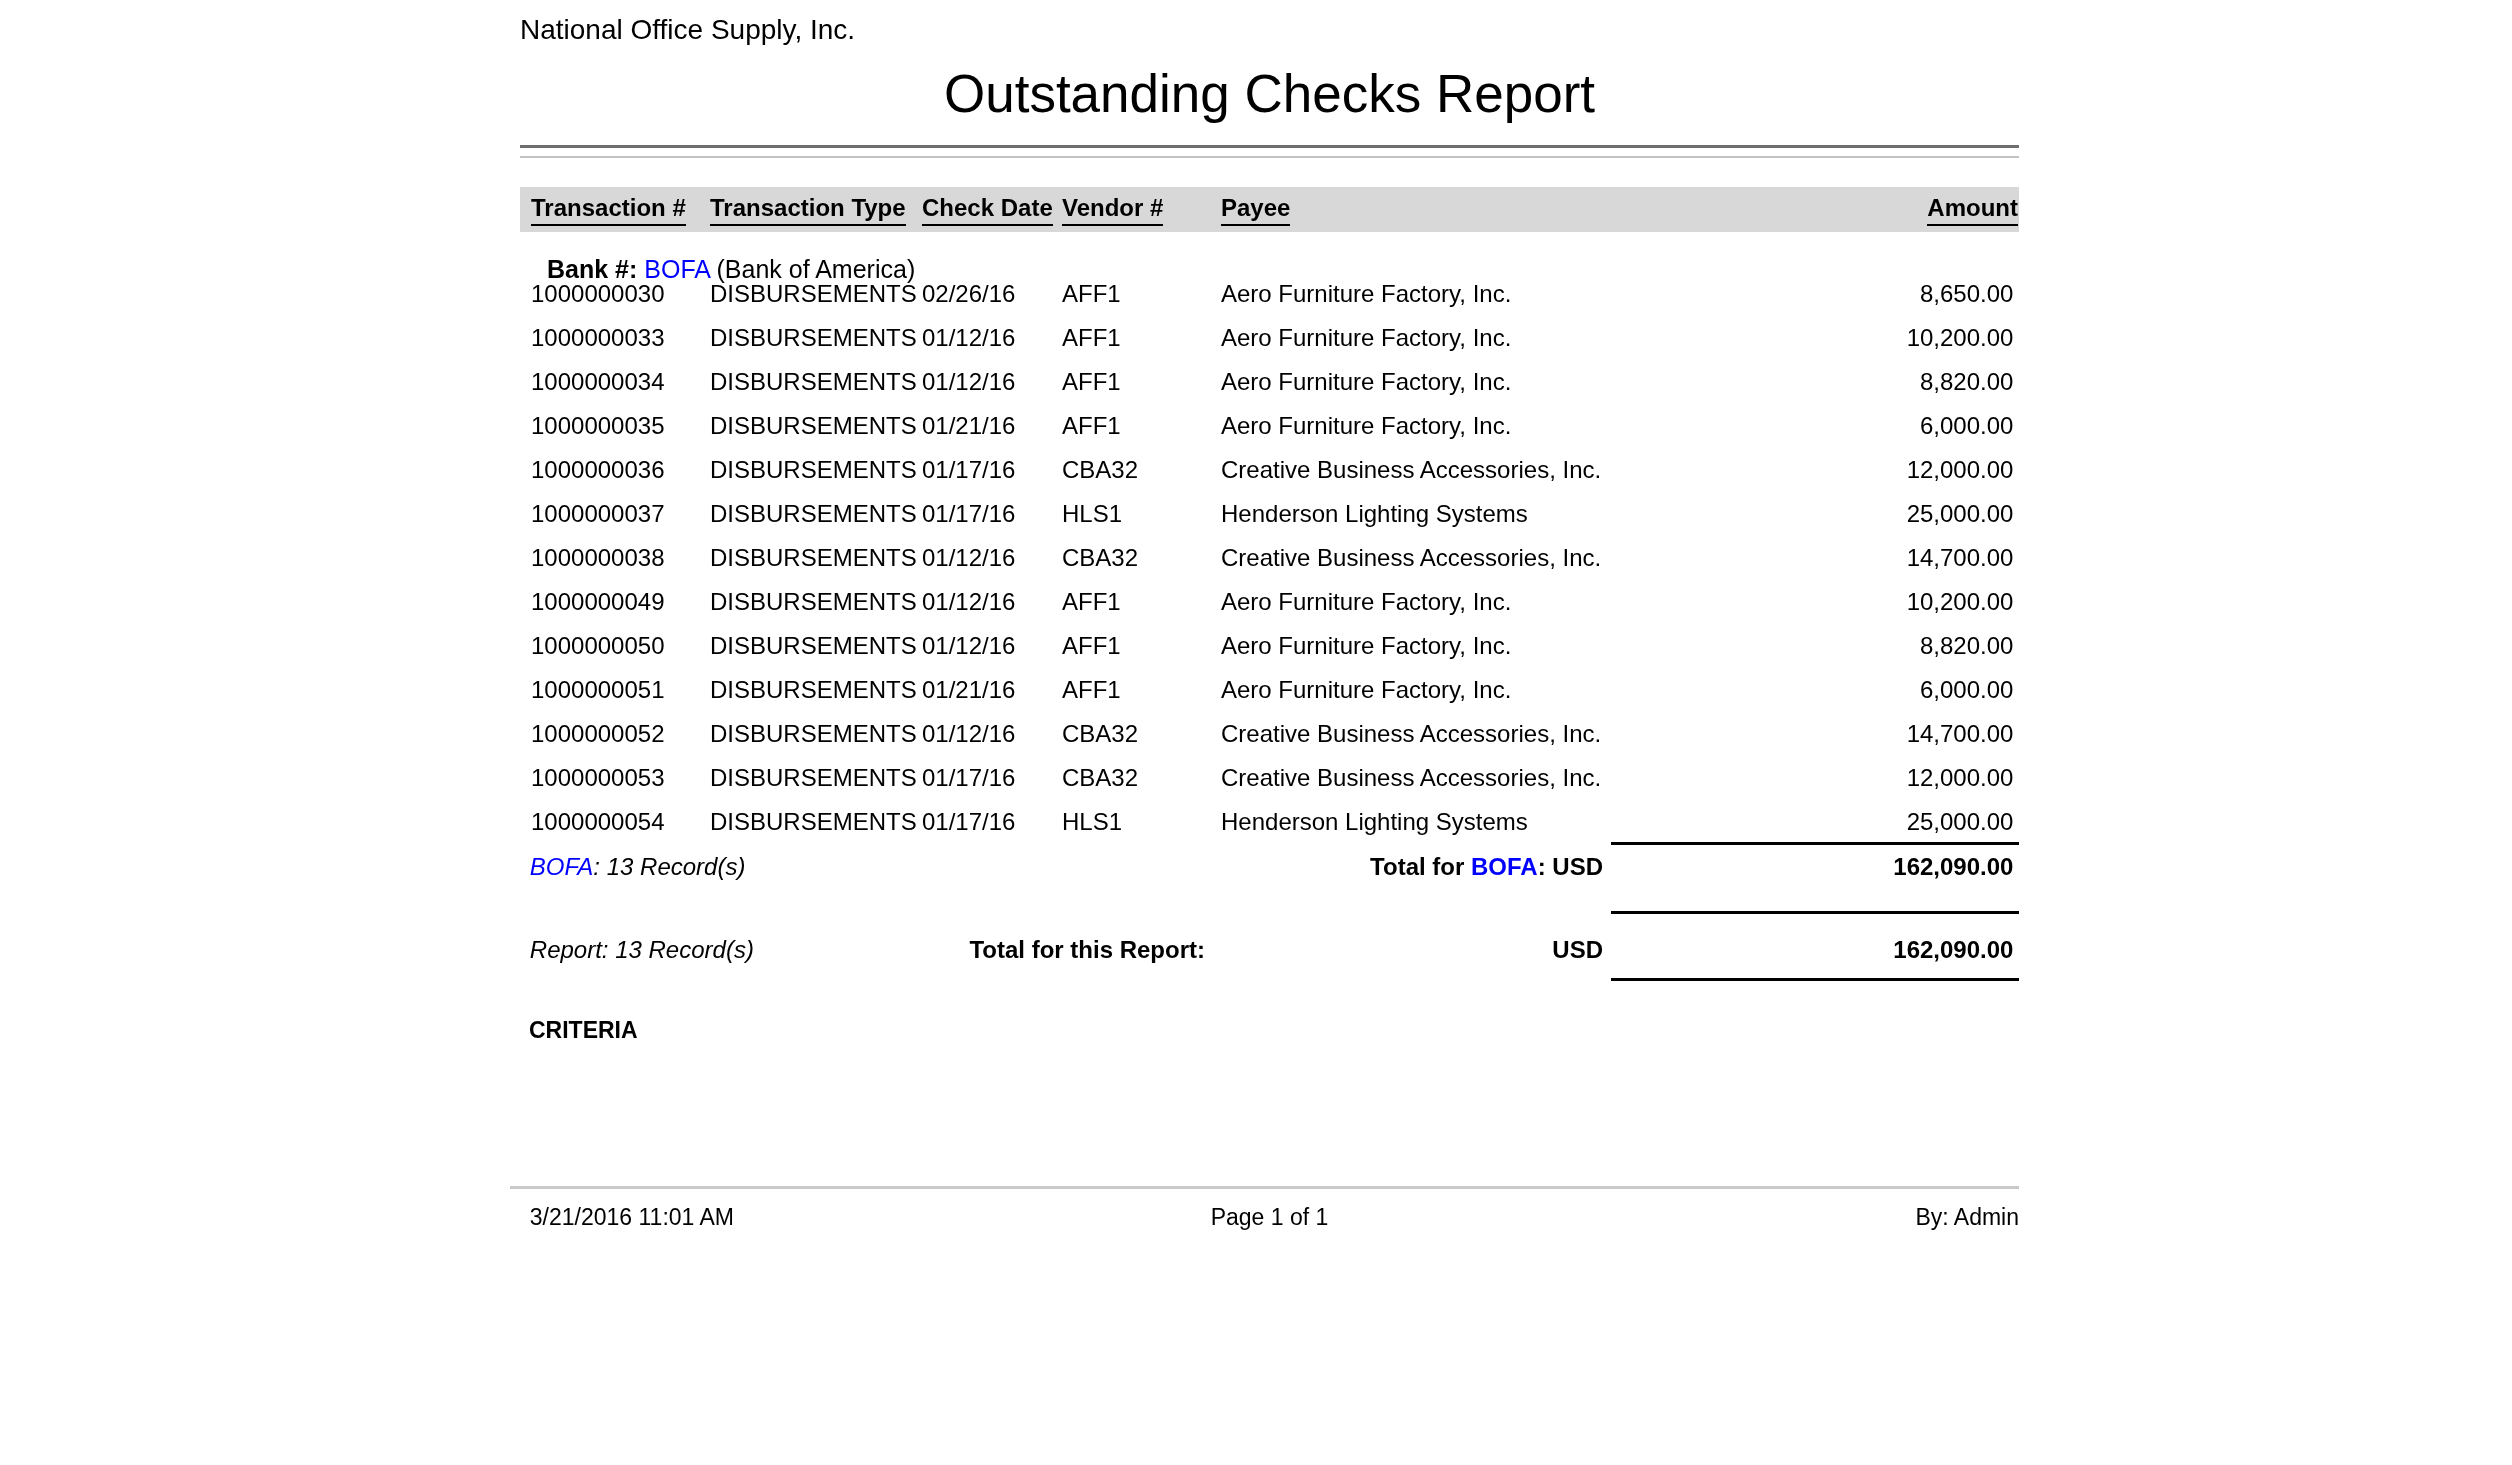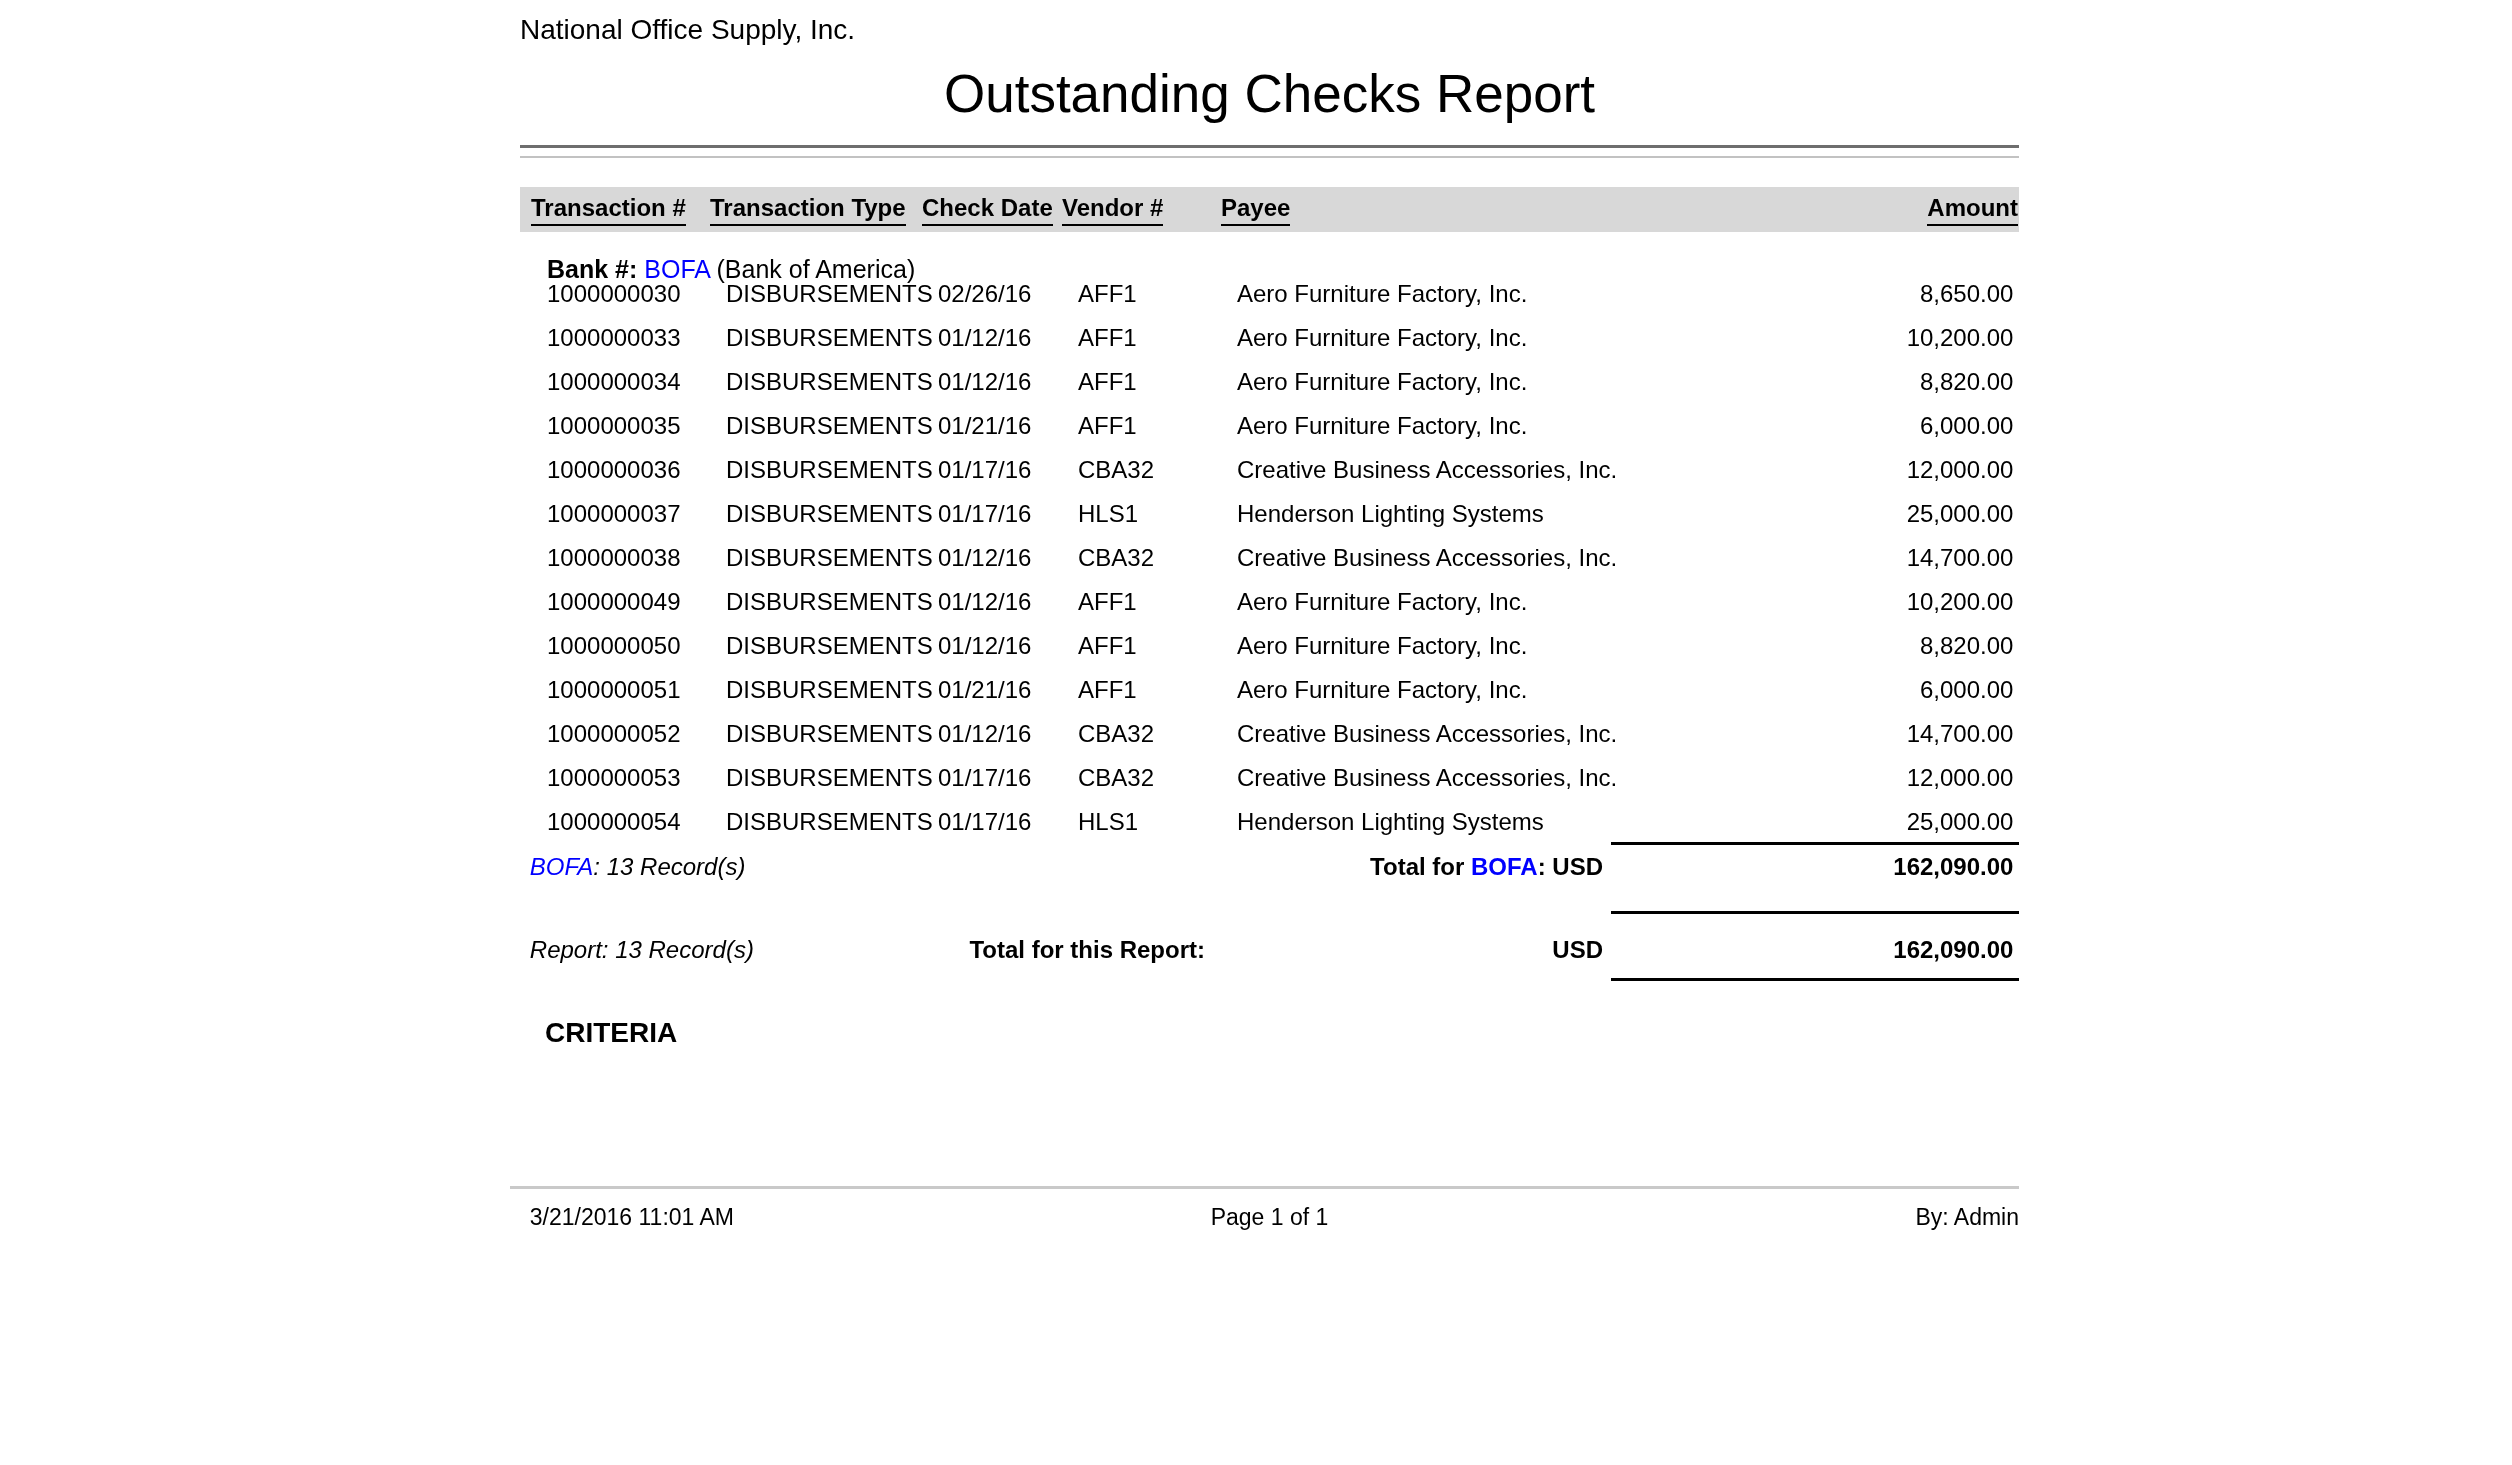--- a/index.html
+++ b/index.html
@@ -81,21 +81,21 @@
     line-height: 29px;
     white-space: nowrap;
     margin-top: 28px;
   }
   .bold { font-weight: bold; }
   .blue { color: var(--blue, #0000ff); }
   .italic { font-style: italic; }
 
   .rows {
     position: absolute;
-    top: 272px; left: 16px; right: 0;
+    top: 272px; left: 0; right: 0;
   }
   .row {
     position: relative;
     height: 44px;
     line-height: 44px;
     font-size: 24px;
   }
   .cell {
     position: absolute;
     white-space: nowrap;
@@ -128,24 +128,23 @@
   .bank-total-row   { top: 851px; }
   .report-total-row { top: 934px; }
   .t-left  { position: absolute; left: 9.8px; white-space: nowrap; }
   .t-label { position: absolute; right: 814px; white-space: nowrap; font-weight: bold; }
   .t-mid   { position: absolute; right: 416px; white-space: nowrap; font-weight: bold; text-align: right; }
   .t-amount{ position: absolute; right: 5.6px;  white-space: nowrap; font-weight: bold; }
 
   .criteria-heading {
     position: absolute;
     top: 1017px; left: 9px;
-    font-size: 28px;
+    font-size: 23px;
     font-weight: bold;
     white-space: nowrap;
-    margin-left: 16px;
   }
   .criteria-row {
     position: absolute;
     top: 1097px; left: 0; right: 0;
     height: 28px; line-height: 28px;
     font-size: 23px;
   }
   .cr-sorted  { position: absolute; left: 9.8px;  white-space: nowrap; }
   .cr-options { position: absolute; left: 456px; white-space: nowrap; }
   .cr-filters { position: absolute; left: 959px; white-space: nowrap; }

